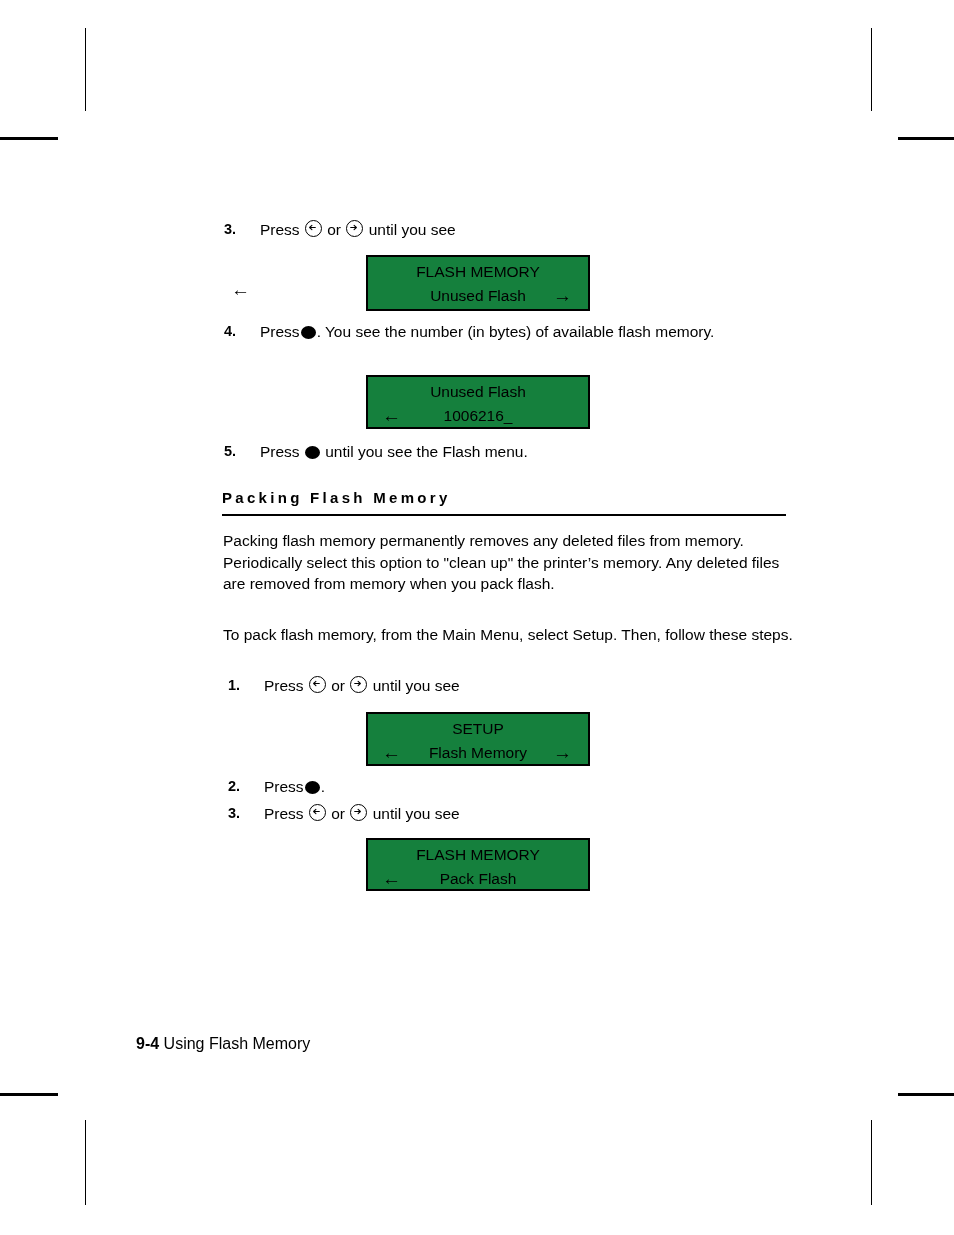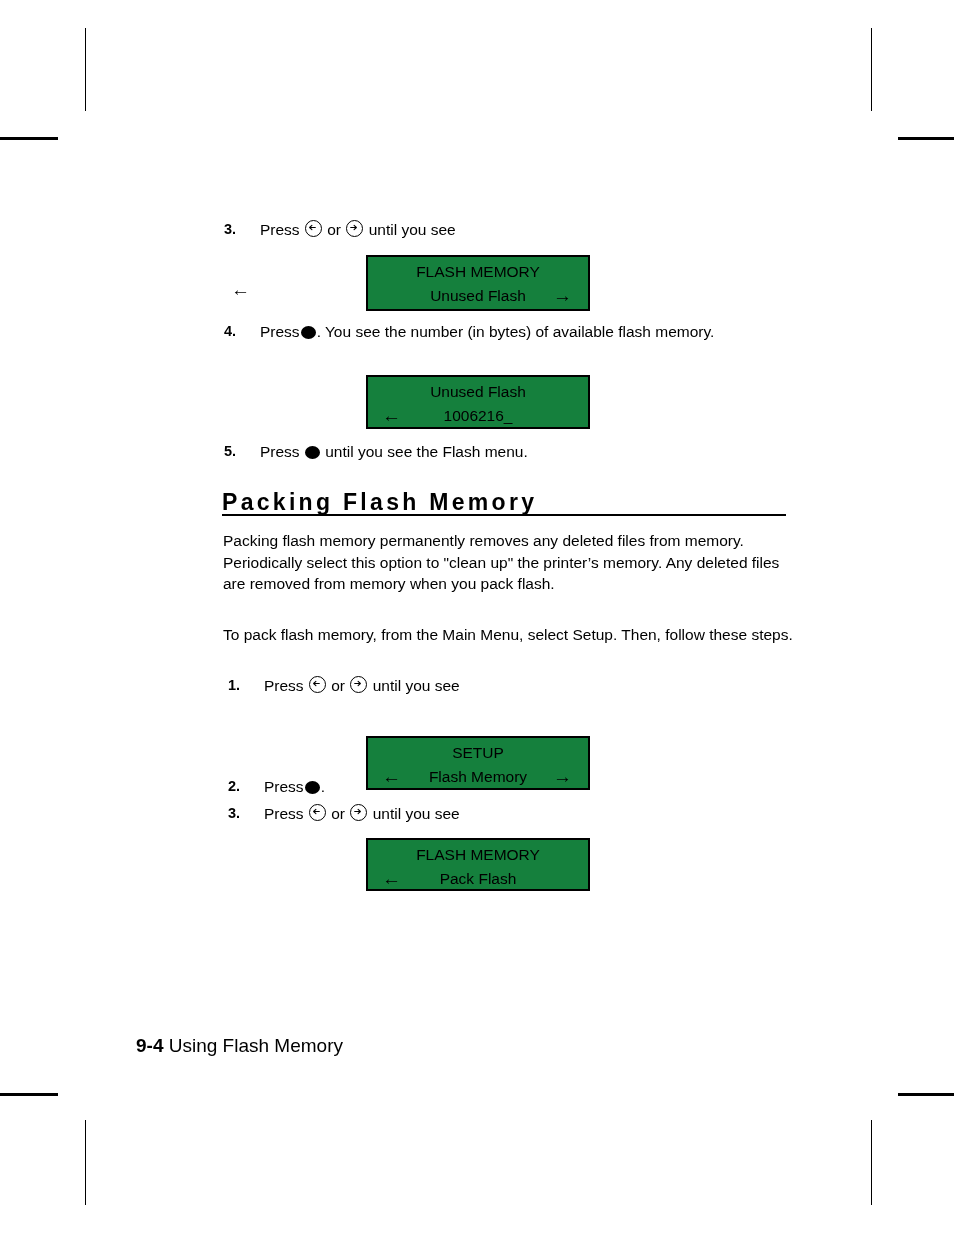--- a/index.html
+++ b/index.html
@@ -91,21 +91,21 @@
   .para {
     position: absolute;
     font-size: 15.5px;
     line-height: 21.5px;
     width: 580px;
   }
 
   
   .heading {
     position: absolute;
-    font-size: 23px;
+    font-size: 15px;
     font-weight: bold;
     letter-spacing: 3.3px;
   }
   .heading-rule {
     position: absolute;
     height: 1.5px;
     background: #000;
   }
 
   
@@ -138,21 +138,21 @@
     line-height: 24px;
   }
   .stray-arrow {
     position: absolute;
     font-size: 19px;
   }
 
   
   .footer {
     position: absolute;
-    font-size: 19px;
+    font-size: 16px;
   }
   .footer b { font-weight: bold; }
 </style>
 </head>
 <body>
 
 <div class="crop-v mark-tl-v"></div>
 <div class="crop-v mark-tr-v"></div>
 <div class="crop-v mark-bl-v"></div>
 <div class="crop-v mark-br-v"></div>
@@ -240,21 +240,21 @@
       <span>or</span>
       <span class="key-arrow">
         <svg width="13" height="13" viewBox="0 0 13 13">
             <path d="M3.7 6.5 H9.3 M7.1 4.4 L9.4 6.5 L7.1 8.6" stroke="#000" stroke-width="1.1" fill="none" stroke-linecap="round" stroke-linejoin="round"></path>
           </svg>
       </span>
       <span>until you see</span>
     </span>
   </div>
 
-  <div class="lcd" style="left:366px; top:736px; width:224px; height:54px;">
+  <div class="lcd" style="left:366px; top:712px; width:224px; height:54px;">
     <div class="lcd-line lcd-line-1">
       <span>SETUP</span>
     </div>
     <div class="lcd-line">
       <span class="lcd-arrow-left">←</span>
       <span>Flash Memory</span>
       <span class="lcd-arrow-right">→</span>
     </div>
   </div>
 

